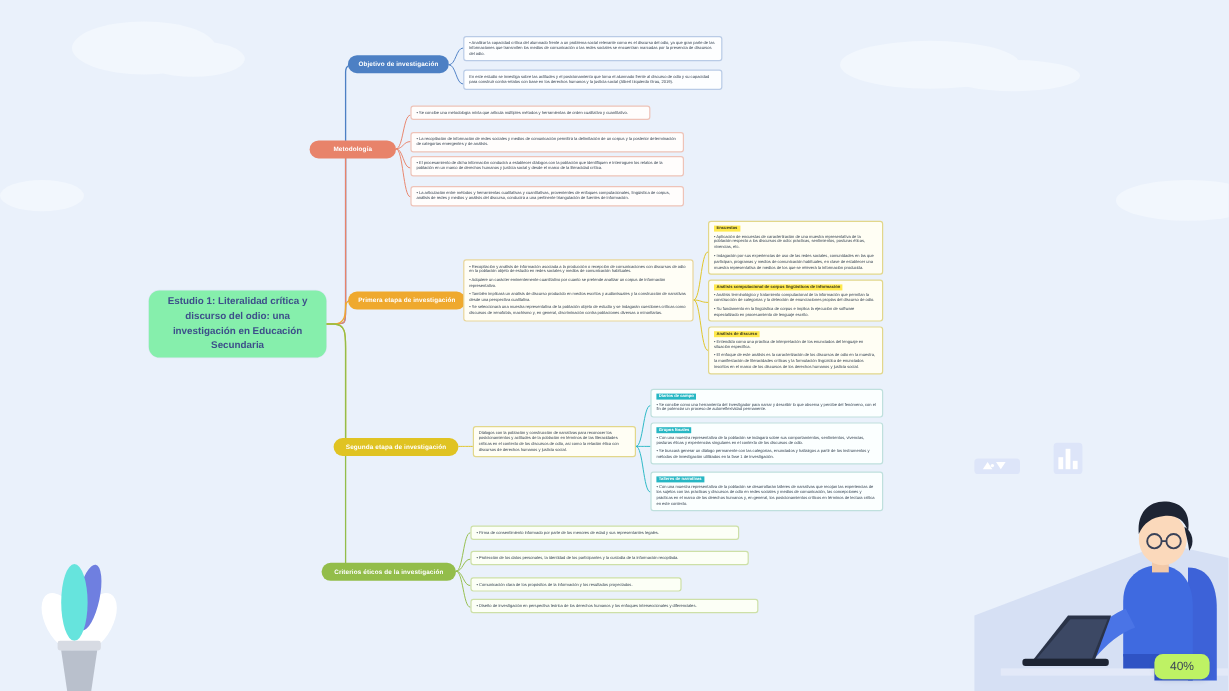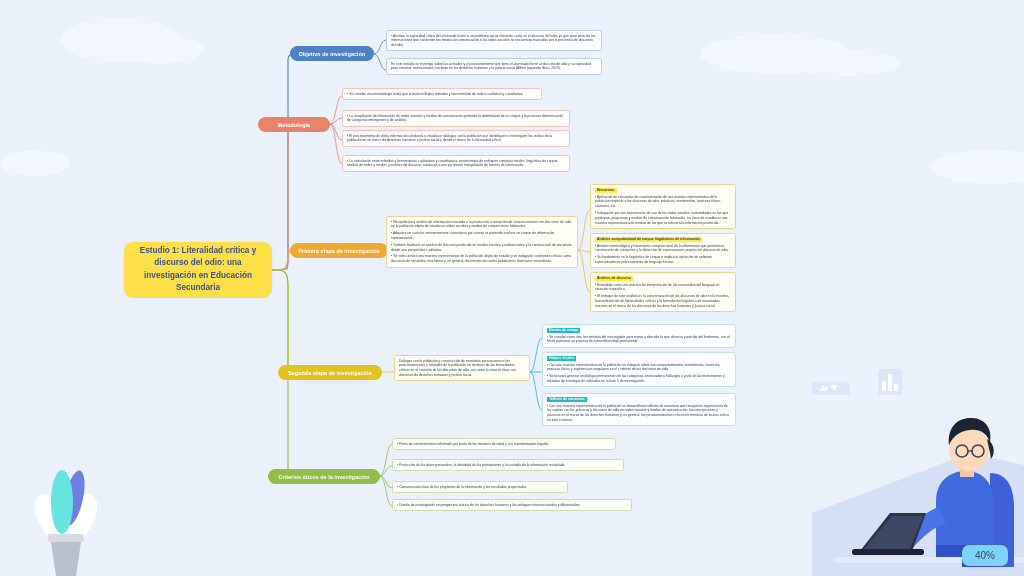--- a/index.html
+++ b/index.html
@@ -30,23 +30,23 @@
     position: absolute; left: 0; top: 0;
     width: 1024px; height: 576px;
     pointer-events: none;
   }
 
   
   #root-node {
     position: absolute;
     left: 124px; top: 242px;
     width: 148px; height: 56px;
-    background: #fde047;
+    background: #86efac;
     border-radius: 9px;
-    display: flex; justify-content: center;
+    display: flex; align-items: center; justify-content: center;
     text-align: center;
     font-size: 8.2px;
     line-height: 1.5;
     font-weight: bold;
     color: #3d4f8a;
     padding: 3px 6px;
     box-shadow: 0 0 0 0.5px rgba(140,160,200,.12);
   }
 
   
@@ -106,21 +106,21 @@
   
   #illus { position: absolute; right: 0; bottom: 0; width: 230px; height: 215px; }
 
   
   #plant { position: absolute; left: 18px; bottom: 0; width: 96px; height: 120px; }
 
   
   #zoom-chip {
     position: absolute;
     right: 16px; bottom: 10px;
-    background: #7dd3fc;
+    background: #bef264;
     border-radius: 7px;
     padding: 5px 13px;
     font-size: 10px;
     color: #3c4656;
     box-shadow: 0 1px 4px rgba(60,80,120,.18);
   }
 </style>
 </head>
 <body>
 

